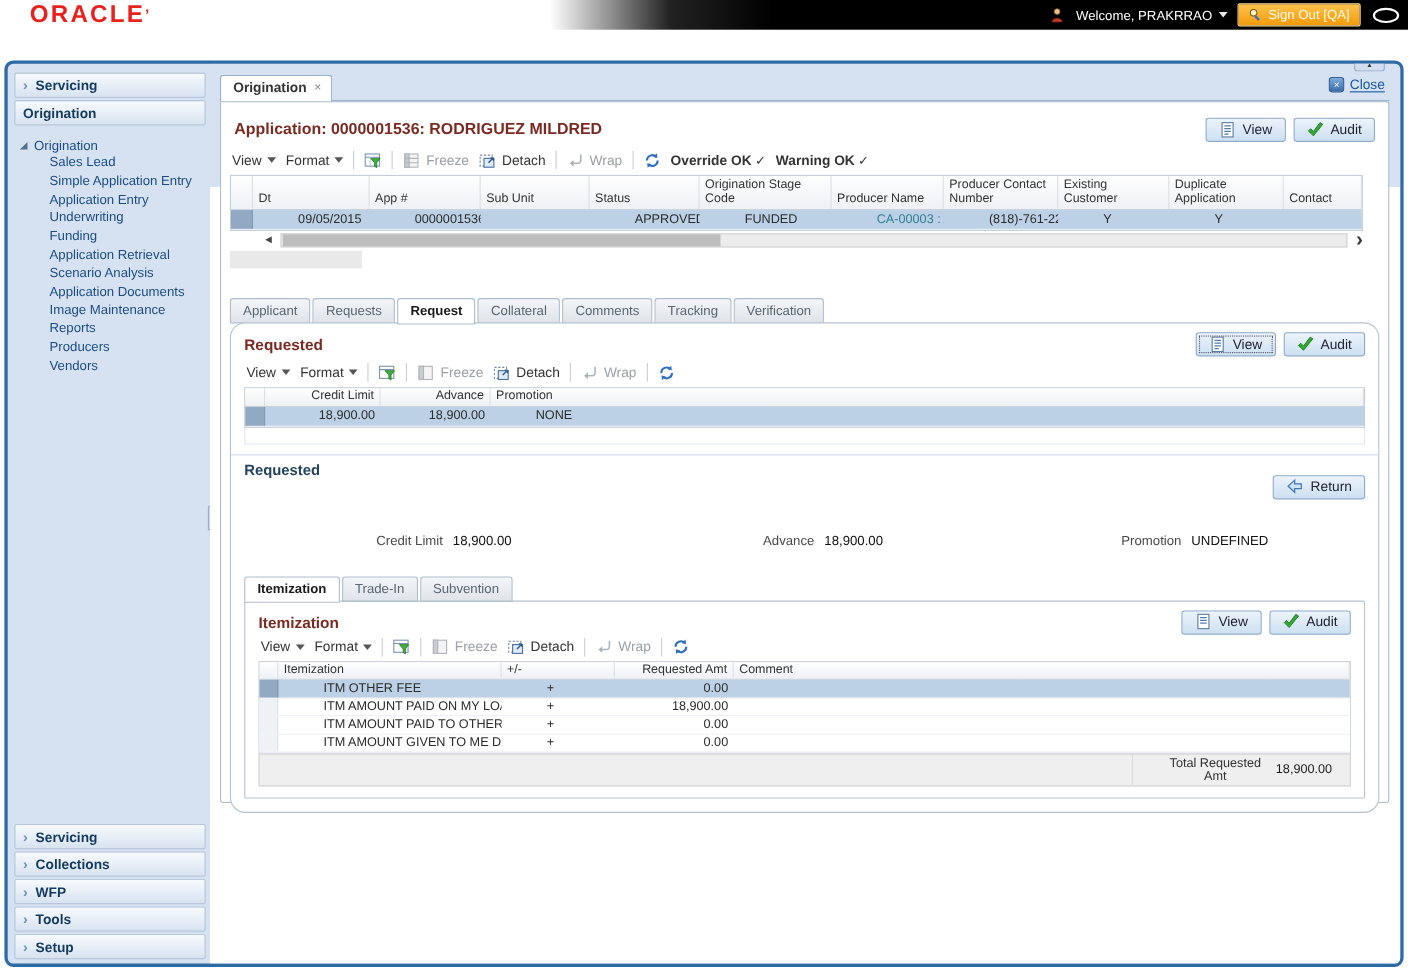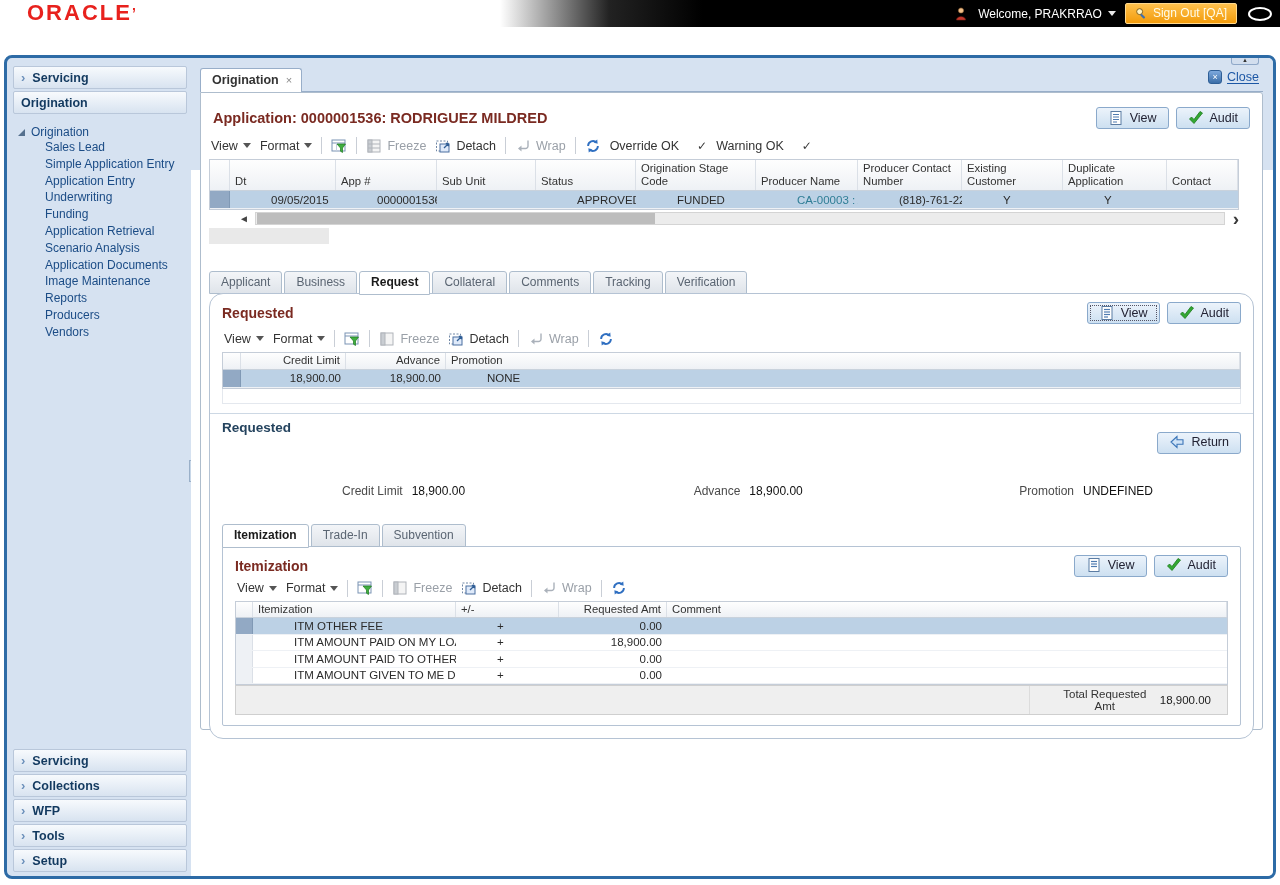--- a/index.html
+++ b/index.html
@@ -67,21 +67,21 @@
     border:1px solid #8aa9cb; border-radius:3px; padding:2px 11px 3px; font-size:12.5px; color:#223; cursor:pointer; height:22px; }
   .btn.focused { outline:1px dotted #556; outline-offset:-4px; }
 
   
   .tbar { display:flex; align-items:center; gap:9px; padding:4px 2px 5px; font-size:12.5px; color:#333; }
   .tb-dd { display:flex; align-items:center; gap:5px; cursor:pointer; }
   .tb-caret { width:0; height:0; border-left:4px solid transparent; border-right:4px solid transparent; border-top:5px solid #555; }
   .tb-sep { width:1px; height:17px; background:#c9ced6; }
   .tb-item { display:flex; align-items:center; gap:5px; cursor:pointer; }
   .tb-item.disabled { color:#9aa0a8; cursor:default; }
-  .tb-check { display:flex; align-items:center; gap:18px; cursor:pointer; }
+  .tb-check { display:flex; align-items:center; gap:3px; cursor:pointer;font-weight:bold; }
   .checkmark { color:#3a3a3a; font-size:12px; }
   .icon16 { width:16px; height:16px; display:block; }
 
   
   .gtable { border:1px solid #c5cdd8; }
   .ghead { display:grid; background:linear-gradient(#fefefe,#eef1f5); border-bottom:1px solid #c9d2dc; }
   .th { padding:2px 5px 3px; display:flex; align-items:flex-end; font-size:11.3px; color:#333;
     border-right:1px solid #dbe0e7; line-height:12.5px; }
   .th.right { justify-content:flex-end; text-align:right; }
   .grow { display:grid; height:18px; font-size:11.5px; color:#2b2b2b; align-items:center; background:#fff;
@@ -352,21 +352,21 @@
           <div class="hs-thumb"></div>
         </div>
         <span class="hs-next">›</span>
       </div>
       <div class="strip2">
           <div class="strip2-left"></div>
         </div>
 
       <div class="record-tabs">
         <div class="tab2">Applicant</div>
-        <div class="tab2">Business</div>
+        <div class="tab2">Requests</div>
         <div class="tab2 active">Request</div>
         <div class="tab2">Collateral</div>
         <div class="tab2">Comments</div>
         <div class="tab2">Tracking</div>
         <div class="tab2">Verification</div>
       </div>
 
       <section class="sub-panel">
         <div class="title-row" style="margin:0 0 2px;">
           <div class="sec-title">Requested</div>

